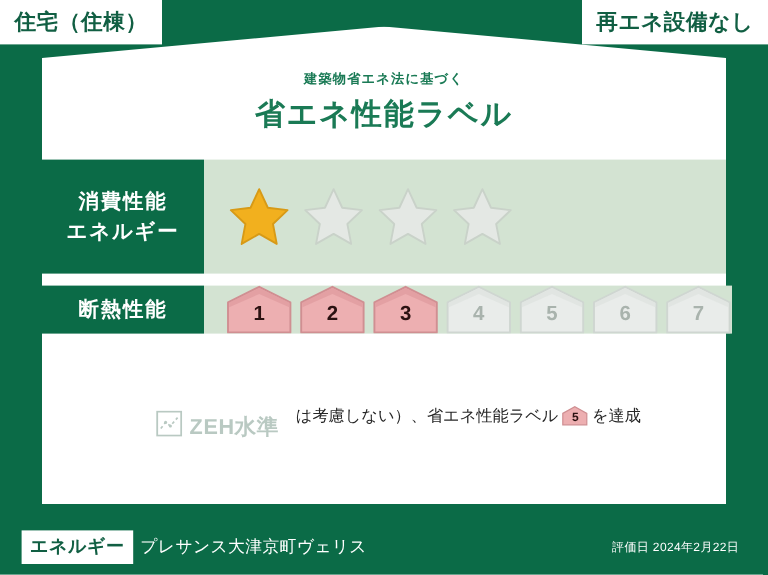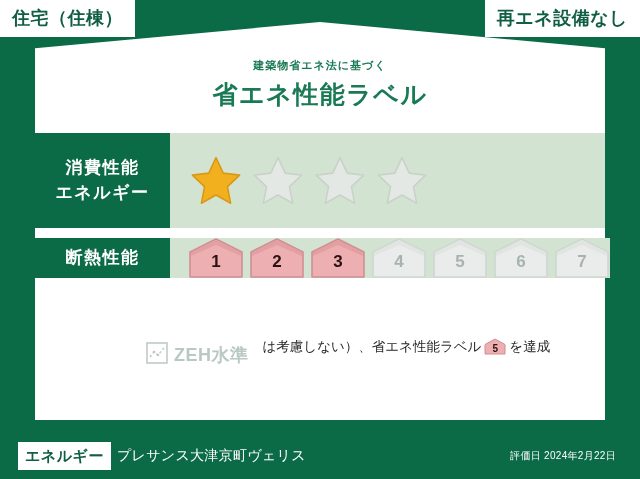--- a/index.html
+++ b/index.html
@@ -134,21 +134,20 @@
 
   
   .zeh-note {
     position: absolute;
     left: 35px;
     top: 336px;
     width: 570px;
     display: flex;
     align-items: flex-start;
     color: #3b3b3b;
-    margin-left: 16px;
   }
   .zeh-brand {
     display: flex;
     align-items: center;
     gap: 6px;
     padding-left: 95px;
     padding-top: 6px;
     flex: 0 0 auto;
   }
   .zeh-brand-text {

